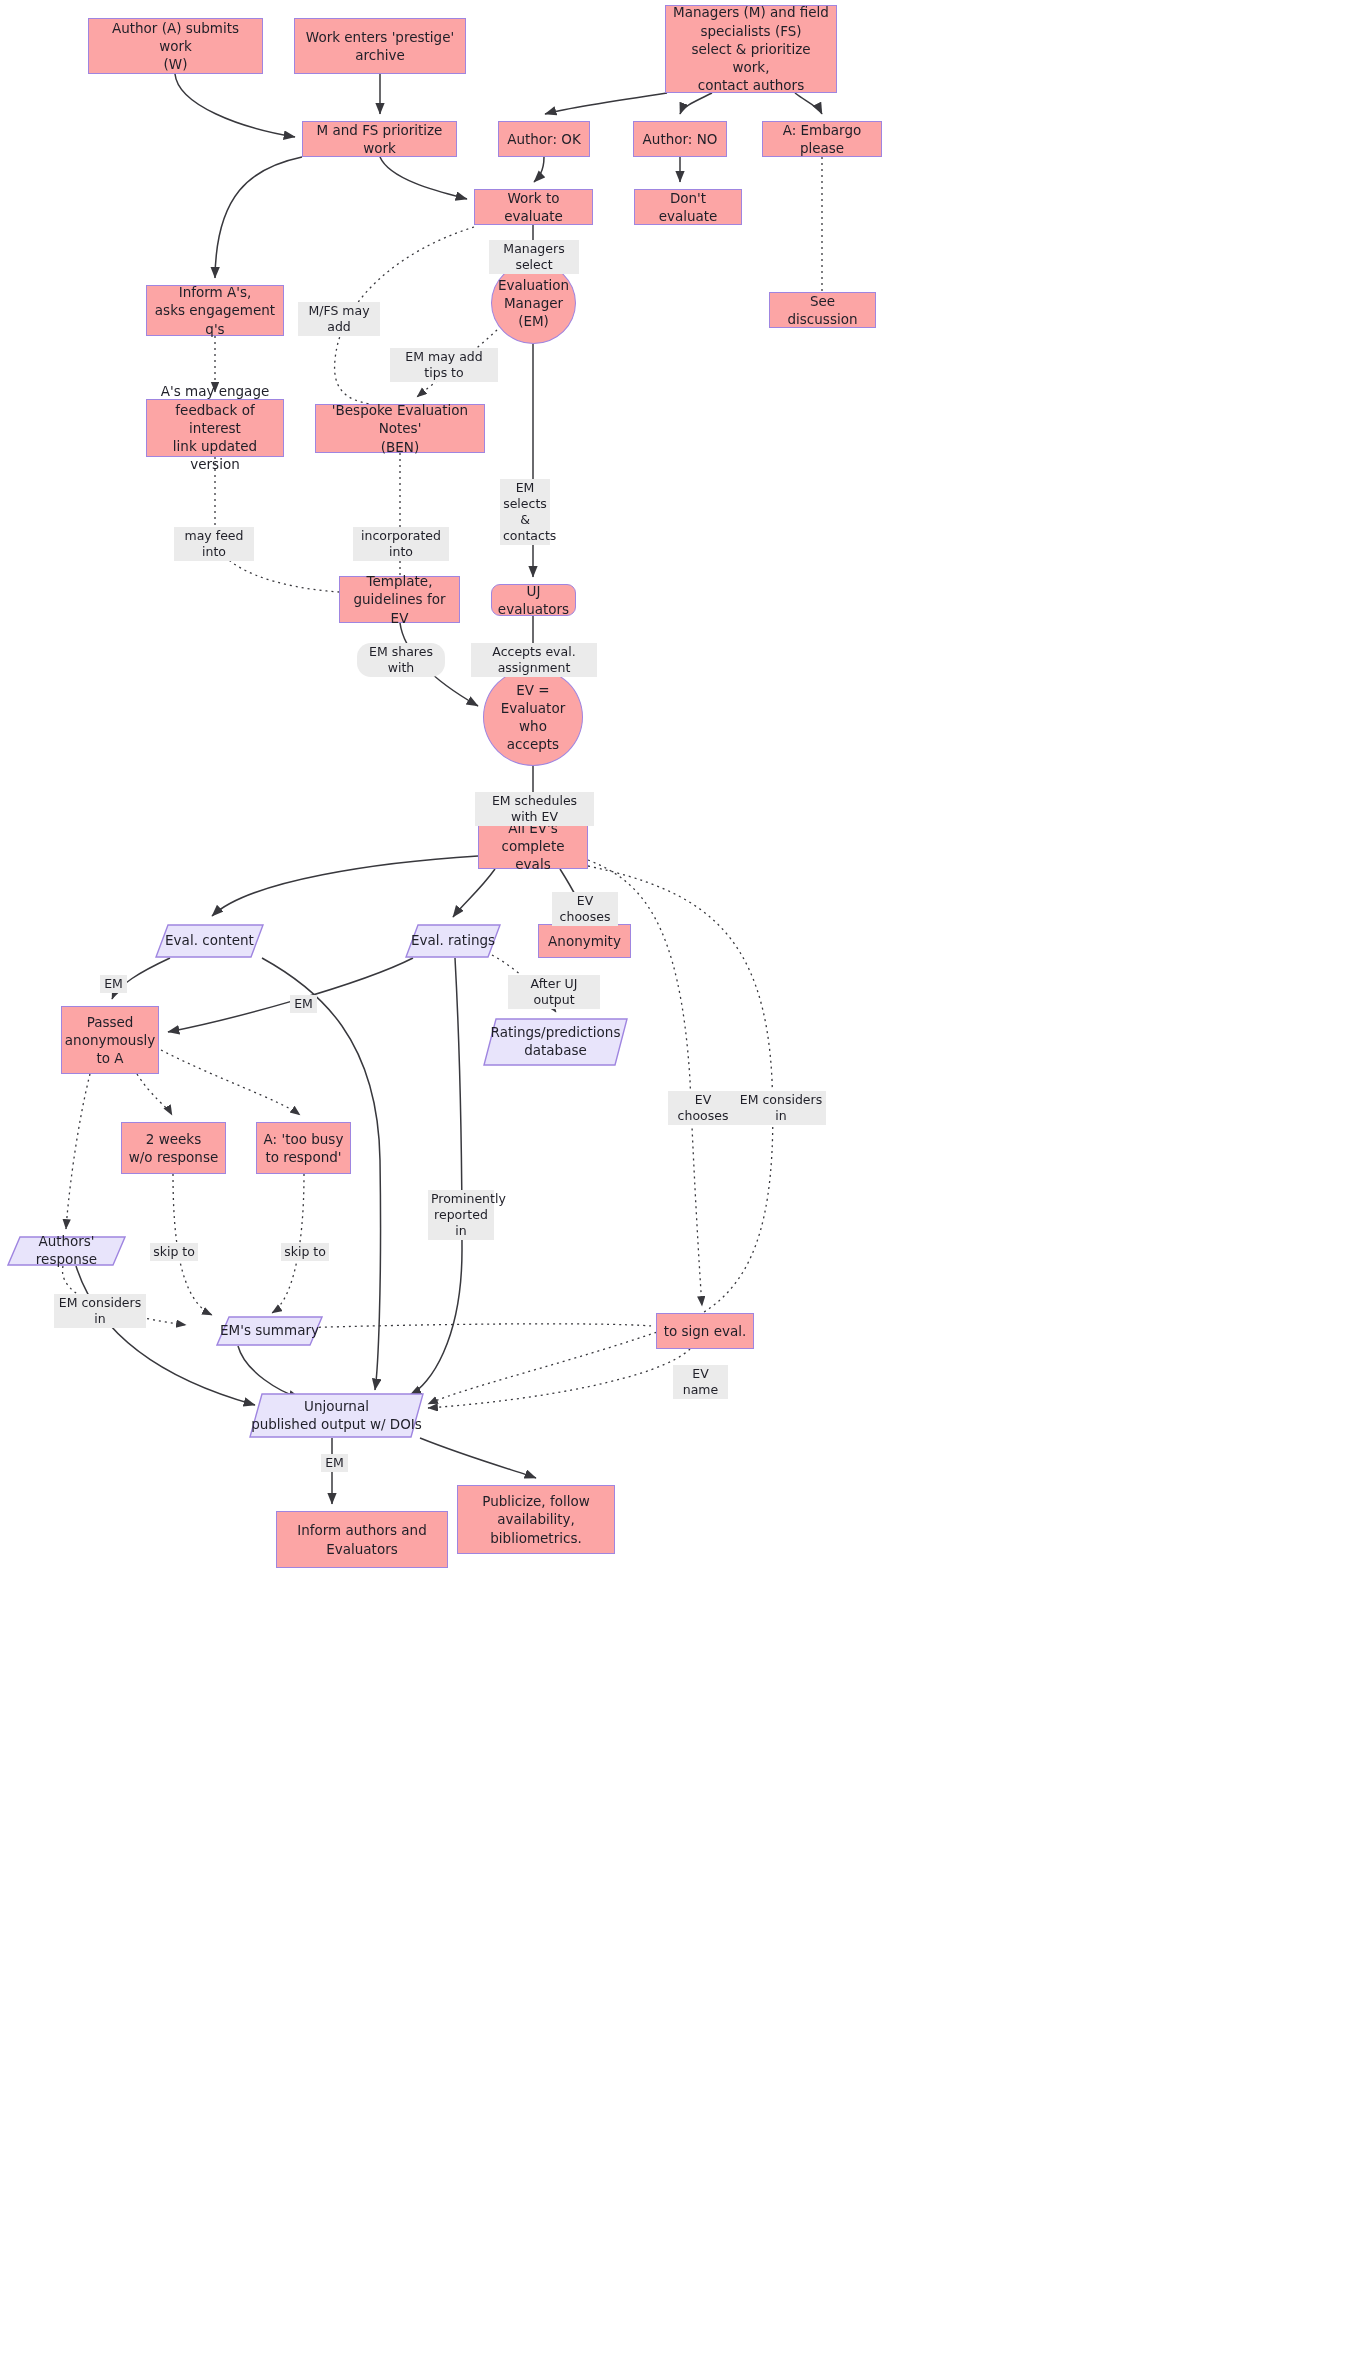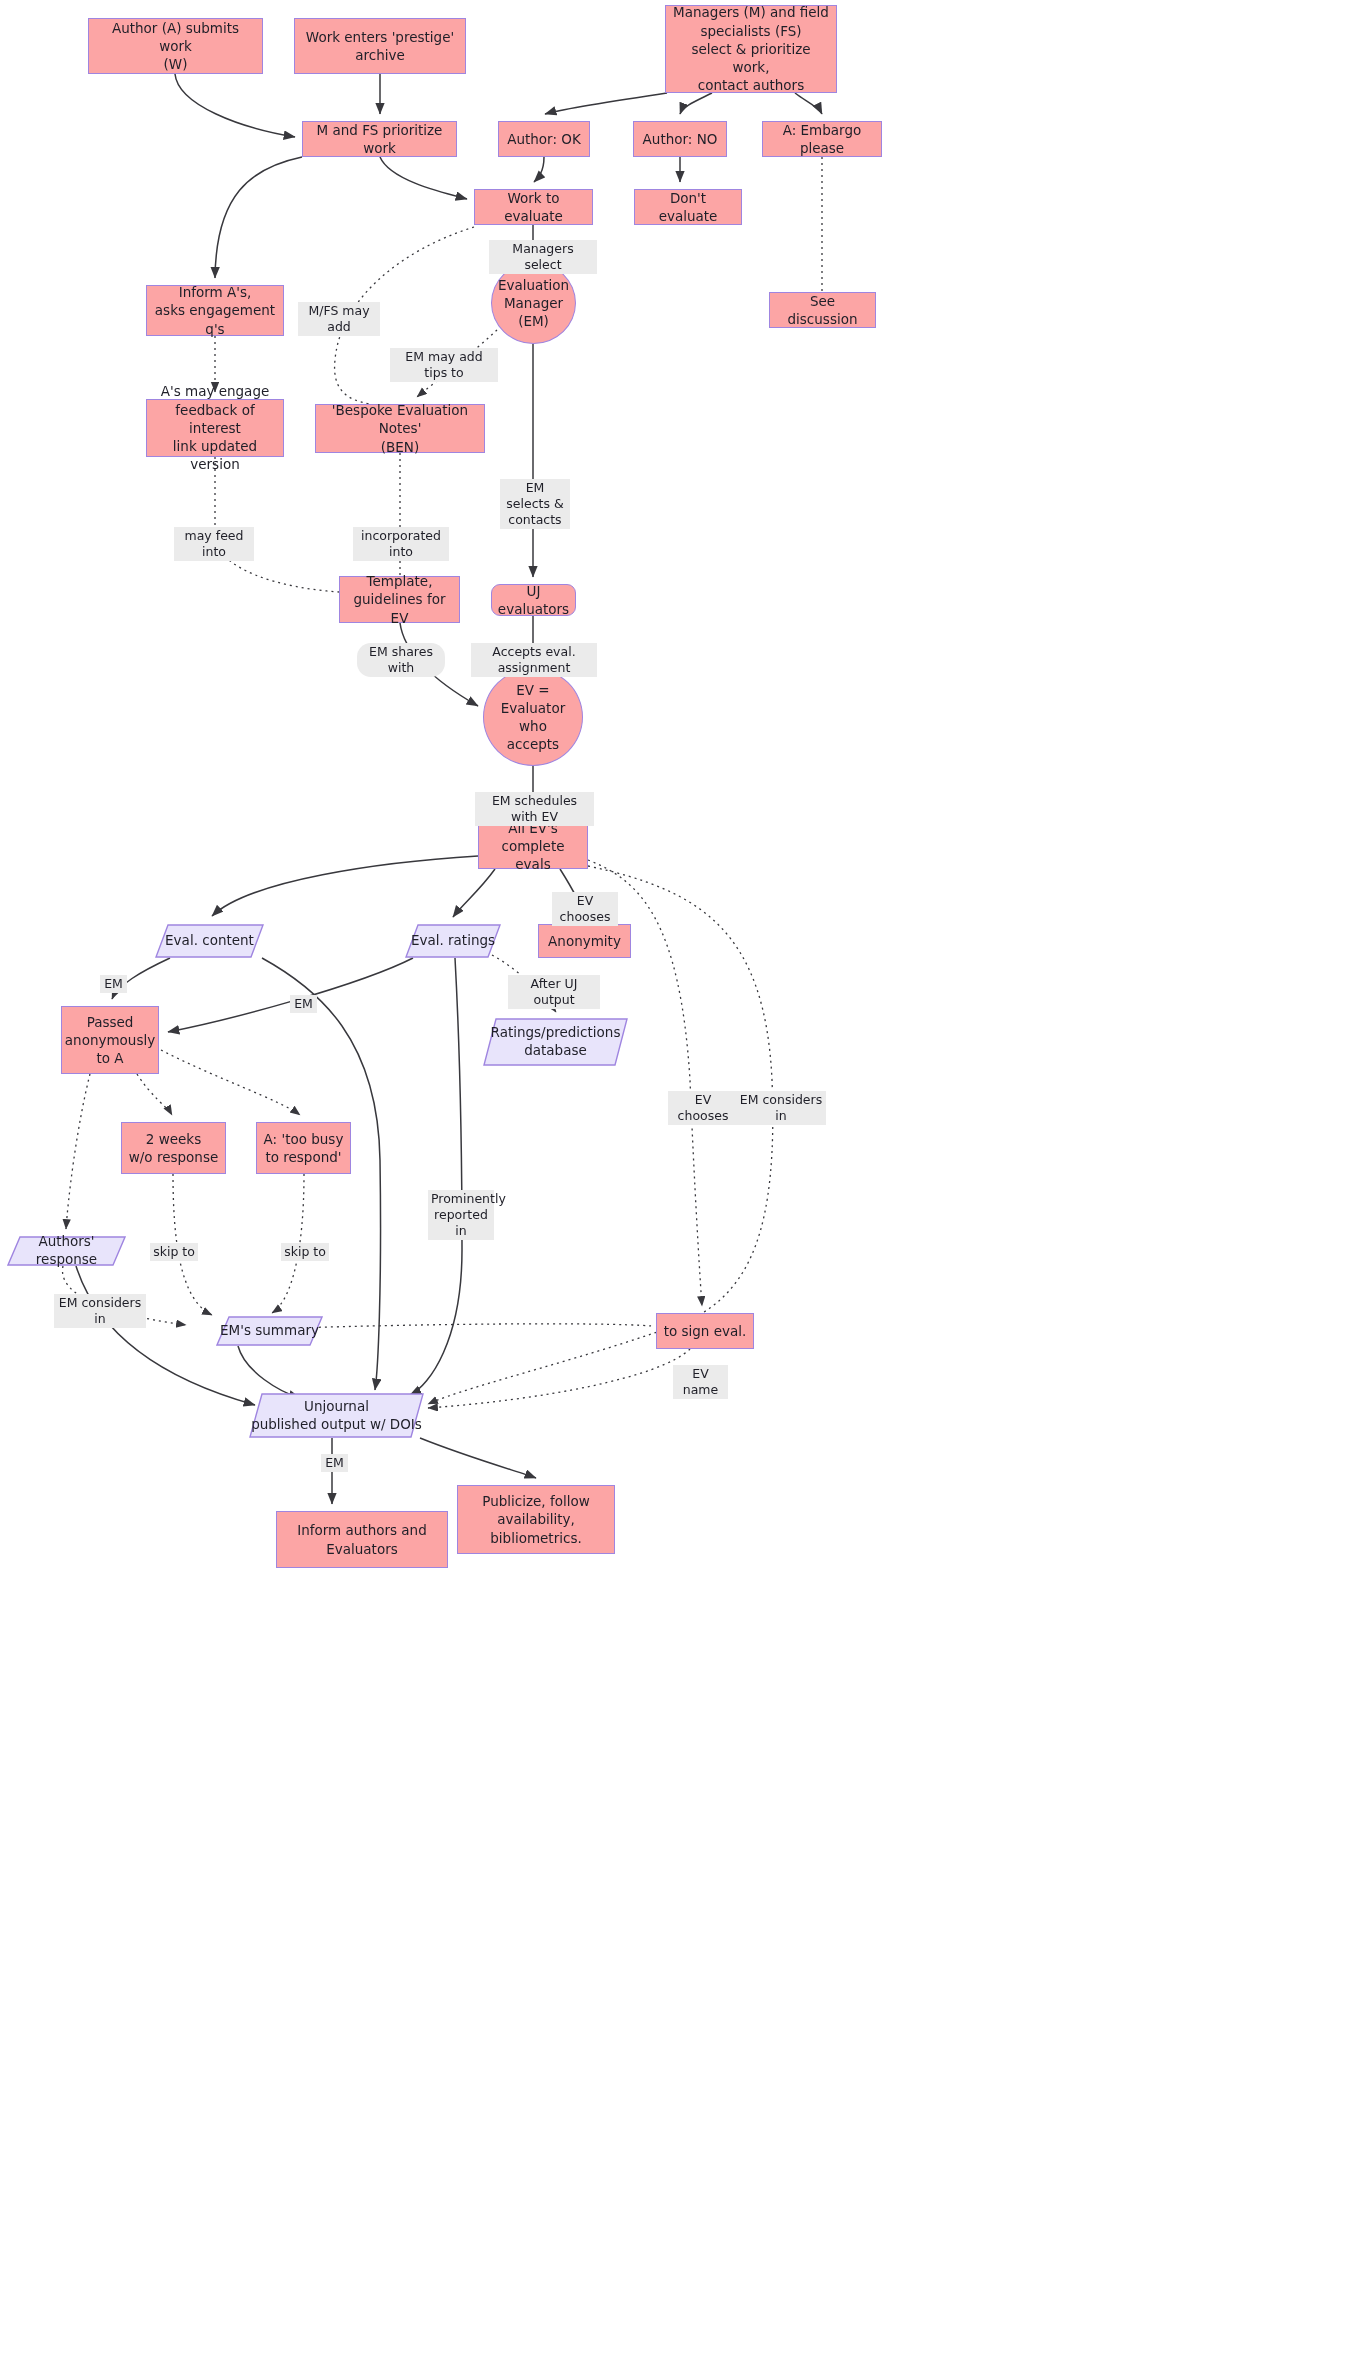--- a/index.html
+++ b/index.html
@@ -235,24 +235,24 @@
           </svg></div><div class="para-label">Unjournal
 published output w/ DOIs</div></div>
       <div class="node" style="left: 248px; top: 1511px; width: 172px; height: 57px; margin-left: 28px;"><span>Inform authors and
 Evaluators</span></div>
       <div class="node" style="left: 457px; top: 1485px; width: 158px; height: 69px;"><span>Publicize, follow
 availability,
 bibliometrics.</span></div>
     </div>
 
   <div id="label-layer">
-      <div class="edge-label" style="left: 489px; top: 240px; width: 108px;">Managers select</div>
+      <div class="edge-label" style="left: 489px; top: 240px; width: 90px;">Managers select</div>
       <div class="edge-label" style="left: 298px; top: 302px; width: 82px;">M/FS may add</div>
       <div class="edge-label" style="left: 390px; top: 348px; width: 108px;">EM may add tips to</div>
-      <div class="edge-label" style="left: 500px; top: 479px; width: 70px;">EM selects &amp;
+      <div class="edge-label" style="left: 500px; top: 479px; width: 50px;">EM selects &amp;
 contacts</div>
       <div class="edge-label" style="left: 174px; top: 527px; width: 80px;">may feed into</div>
       <div class="edge-label" style="left: 353px; top: 527px; width: 96px;">incorporated into</div>
       <div class="edge-label" style="left: 357px; top: 643px; width: 88px; border-radius: 14px;">EM shares with</div>
       <div class="edge-label" style="left: 471px; top: 643px; width: 126px;">Accepts eval. assignment</div>
       <div class="edge-label" style="left: 475px; top: 792px; width: 119px;">EM schedules with EV</div>
       <div class="edge-label" style="left: 552px; top: 892px; width: 66px;">EV chooses</div>
       <div class="edge-label" style="left: 100px; top: 975px; width: 27px;">EM</div>
       <div class="edge-label" style="left: 290px; top: 995px; width: 27px;">EM</div>
       <div class="edge-label" style="left: 508px; top: 975px; width: 92px;">After UJ output</div>

